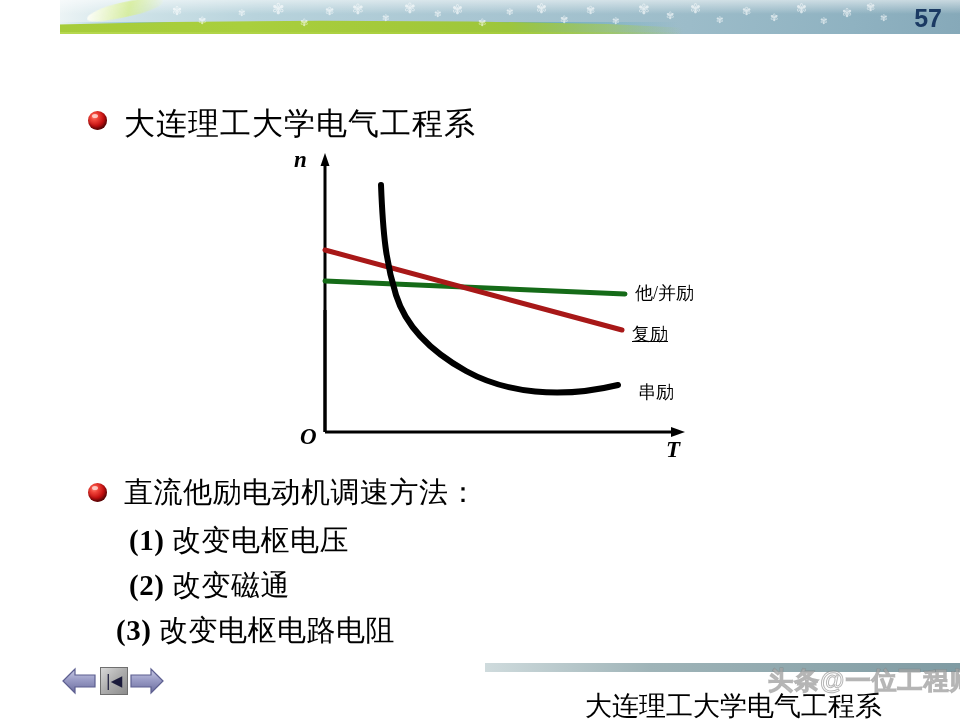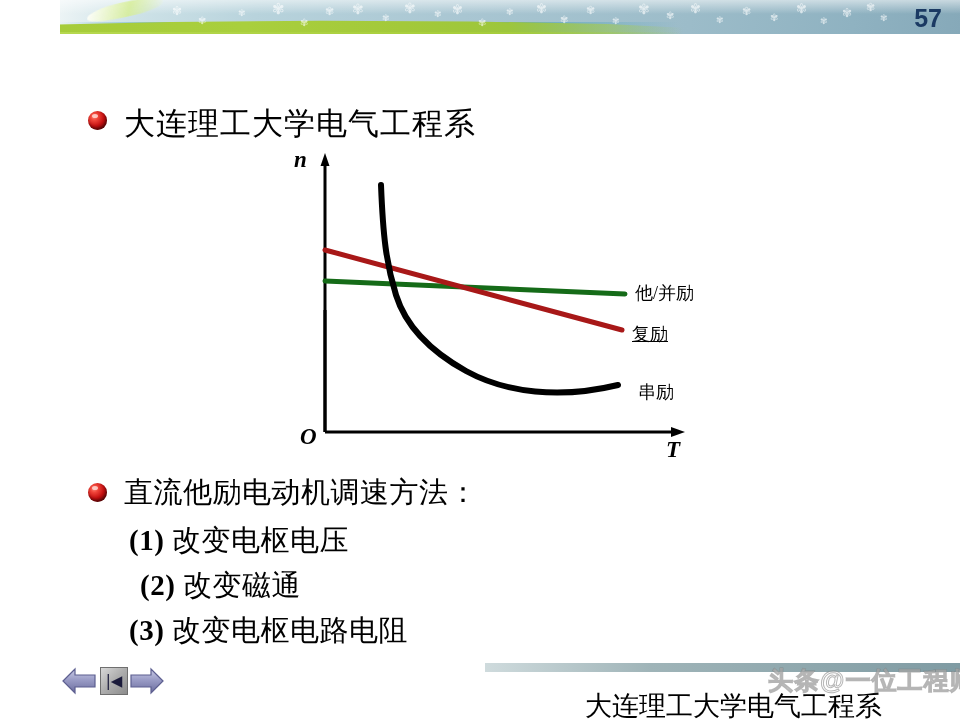--- a/index.html
+++ b/index.html
@@ -311,24 +311,24 @@
   <div class="curve-label" style="left:352px; top:177px;text-decoration:underline;">复励</div>
   <div class="curve-label" style="left:358px; top:235px;">串励</div>
 </div>
 
 <div class="bullet-sphere" style="left:88px; top:483px;"></div>
 <div class="body-text" style="left:124px; top:473px;">直流他励电动机调速方法：</div>
 
 <div class="body-text" style="left:129px; top:521px;">
   <span class="list-num">(1)</span><span>&nbsp;</span><span>改变电枢电压</span>
 </div>
-<div class="body-text" style="left:140px; top:566px;">
+<div class="body-text" style="left:129px; top:566px;">
   <span class="list-num">(2)</span><span>&nbsp;</span><span>改变磁通</span>
 </div>
-<div class="body-text" style="left:129px; top:611px;">
+<div class="body-text" style="left:116px; top:611px;">
   <span class="list-num">(3)</span><span>&nbsp;</span><span>改变电枢电路电阻</span>
 </div>
 
 <div class="footer-bar"></div>
 <div class="footer-text">大连理工大学电气工程系</div>
 <div class="watermark">头条@一位工程师</div>
 
 <div class="nav-group">
   <div class="nav-arrow" style="left:0px;">
     <svg width="34" height="30" viewBox="0 0 34 30">

